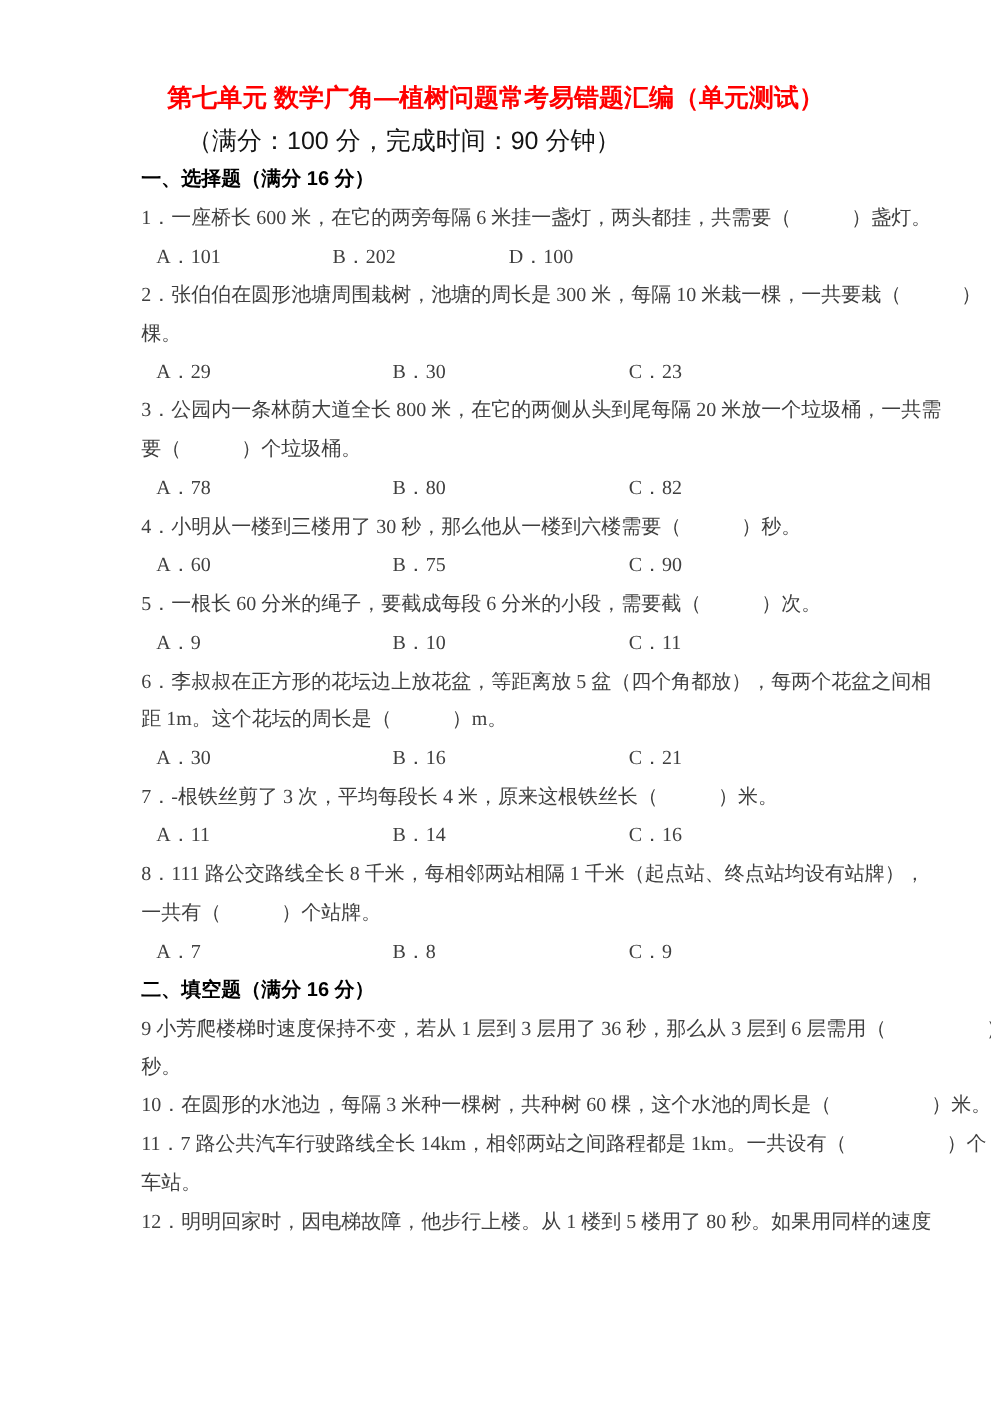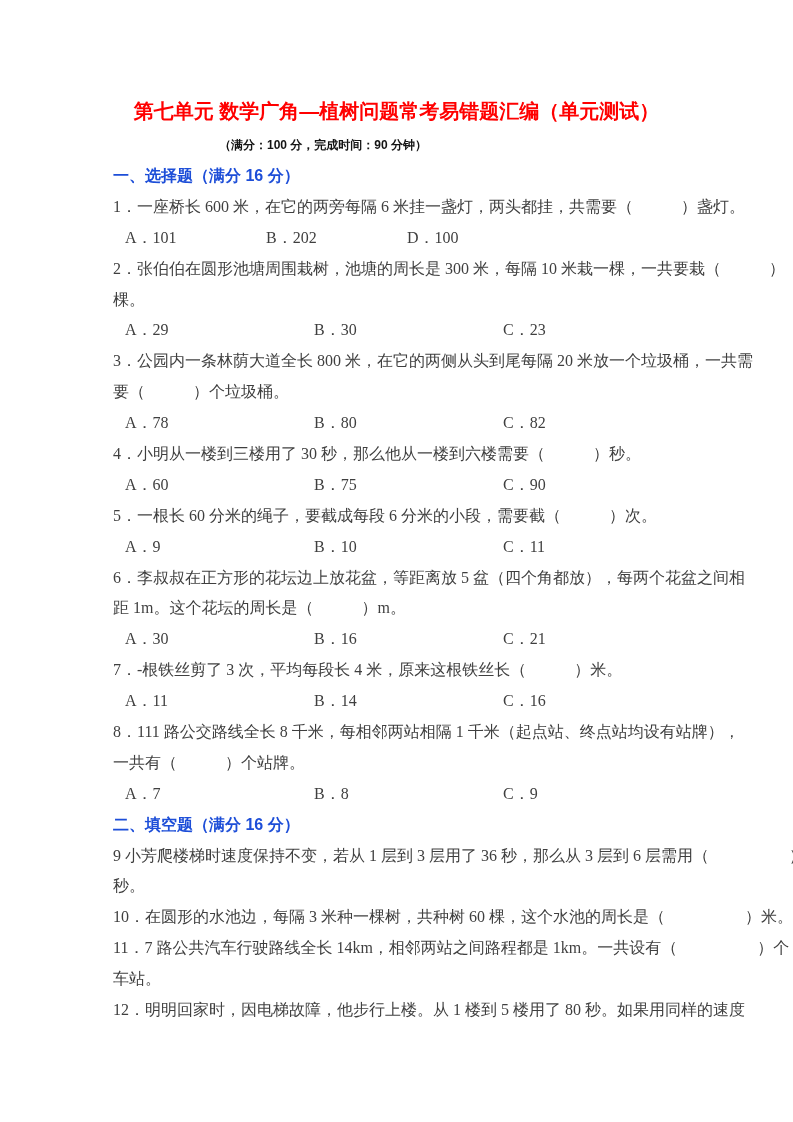--- a/index.html
+++ b/index.html
@@ -8,57 +8,57 @@
     background: #ffffff;
   }
   body {
     width: 793px;
     height: 1122px;
     overflow: hidden;
     font-family: "Liberation Serif", "DejaVu Serif", serif;
     color: #3f3f3f;
   }
   .doc {
-    padding-top: 92px;
+    padding-top: 60px;
   }
   .title {
     width: 793px;
     text-align: center;
     color: #ff0000;
     font-weight: bold;
     font-size: 20px;
     height: 38px;
     line-height: 38px;
     font-family: "Liberation Sans", "DejaVu Sans", sans-serif;
     white-space: nowrap;
   }
   .subtitle {
     width: 646px;
     text-align: center;
     color: #141414;
-    font-weight: bold;
-    font-size: 12px;
+    font-weight: normal;
+    font-size: 20px;
     height: 31px;
     line-height: 31px;
     font-family: "Liberation Sans", "DejaVu Sans", sans-serif;
     white-space: nowrap;
   }
   .content {
     margin-left: 113px;
     width: 567px;
   }
   .line {
     height: 30.9px;
     line-height: 30.9px;
     font-size: 16px;
     white-space: nowrap;
   }
   .heading {
     font-weight: bold;
-    color: #1d4ed8;
+    color: #000000;
     font-family: "Liberation Sans", "DejaVu Sans", sans-serif;
   }
   .opts {
     display: flex;
     margin-left: 12px;
   }
   .opts .opt {
     display: inline-block;
     width: 189px;
     flex: 0 0 189px;

